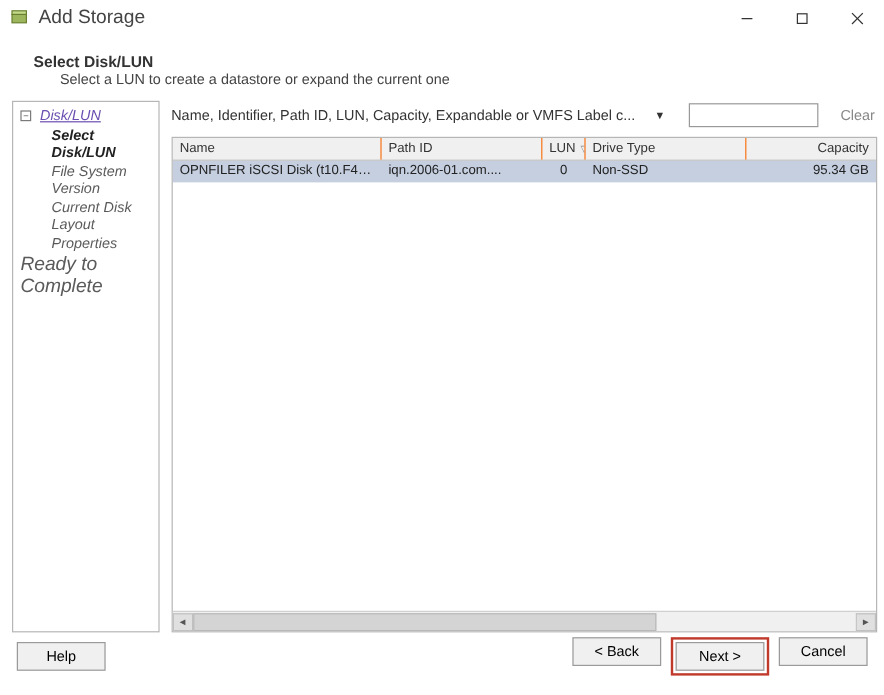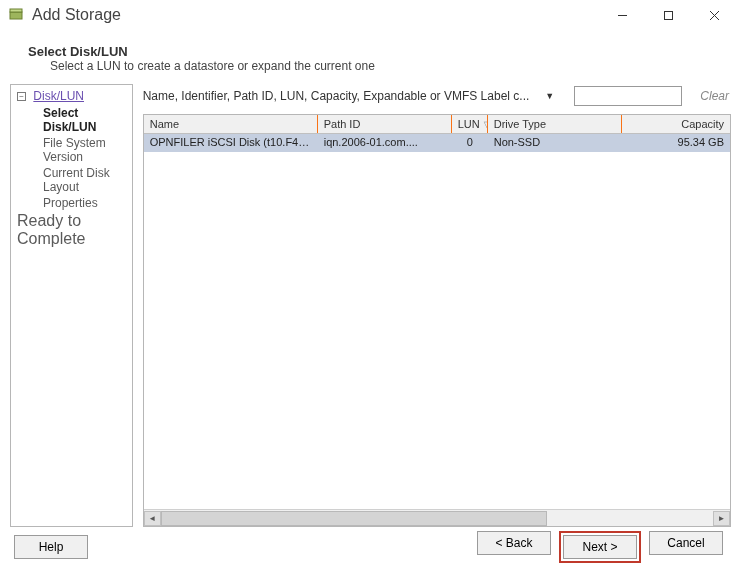--- a/index.html
+++ b/index.html
@@ -67,20 +67,21 @@
       height: 448px;
       border-top: 1px solid transparent;
       padding: 4px 0 0 10px;
     }
     .nav-panel {
       width: 199px;
       border: 1px solid #b6b6b6;
       background: #fff;
       padding: 4px 6px;
       overflow: hidden;
+      font-style: italic;
     }
     .nav-toggle {
       display: inline-block;
       width: 9px; height: 9px;
       border: 1px solid #7a7a7a;
       font-size: 8px;
       line-height: 7px;
       text-align: center;
       margin-right: 4px;
       color: #555;
@@ -146,21 +147,20 @@
       width: 108px;
       padding: 1px 4px;
       font-size: 12px;
       margin-left: 3px;
     }
     .clear-filter {
       color: #888;
       font-size: 12px;
       cursor: pointer;
       padding: 0 2px;
-      font-style: italic;
     }
 
     
     .table-wrap {
       flex: 1;
       border: 1px solid #b6b6b6;
       overflow: hidden;
       display: flex;
       flex-direction: column;
       background: #fff;

